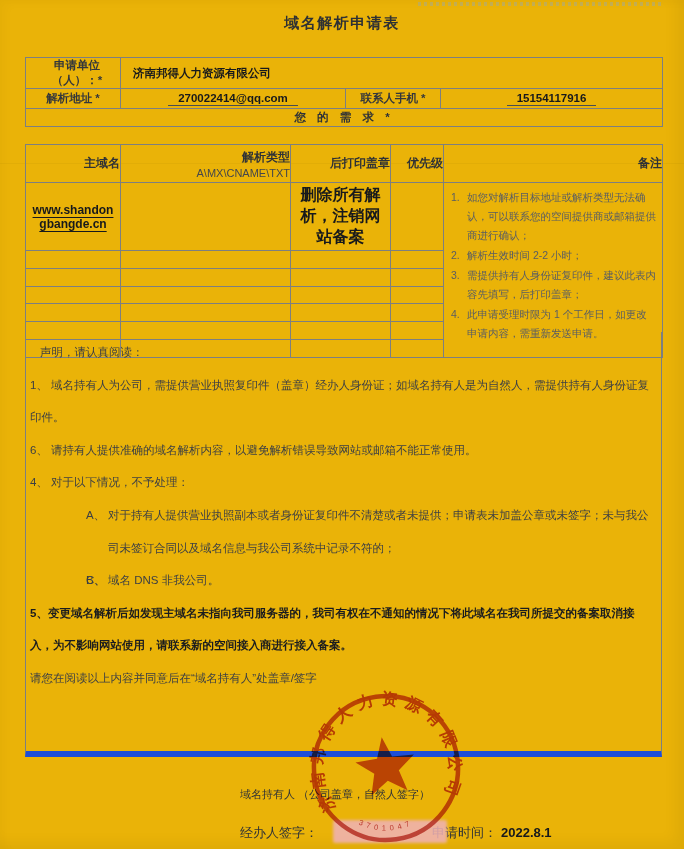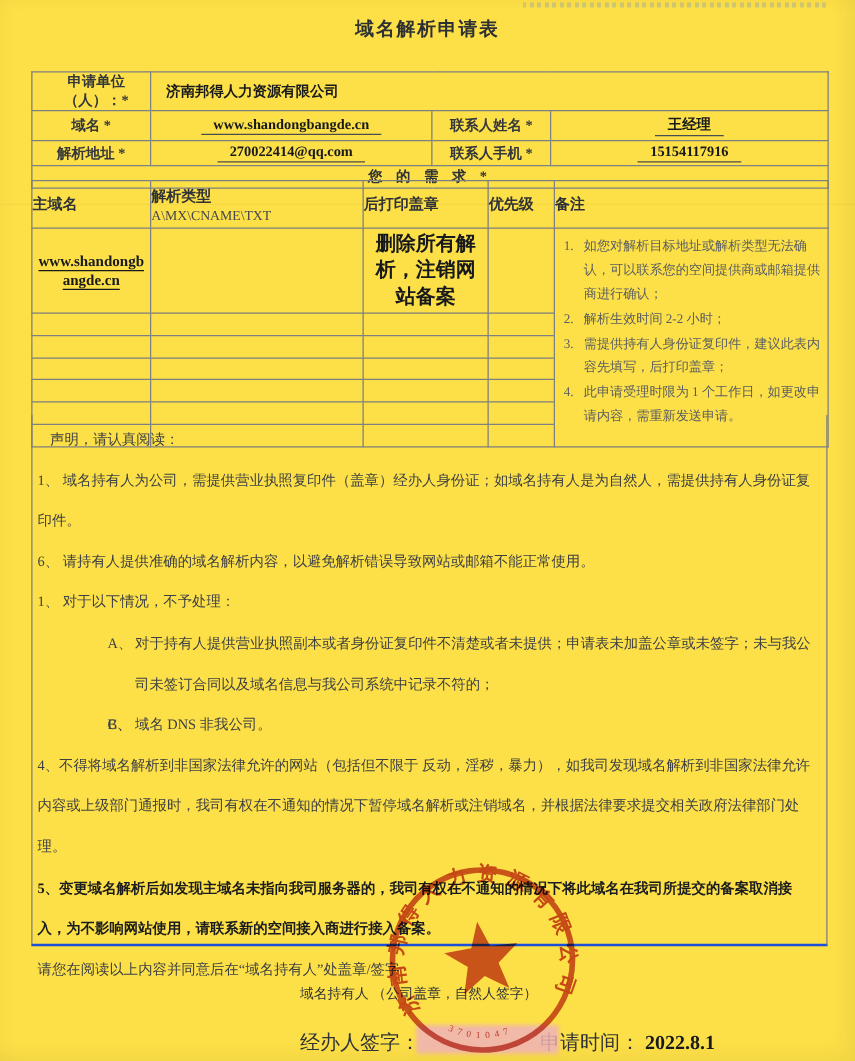--- a/index.html
+++ b/index.html
@@ -1,19 +1,19 @@
 <!DOCTYPE html>
 <html><head>
 <meta charset="utf-8">
 <style>
   html,body{margin:0;padding:0;background:#e8e8e6;}
   .page{
     position:relative; width:684px; height:849px; margin:0 auto;
-    background:#fde047;
-    font-family:Liberation Serif, serif;
+    background:#eab308;
+    font-family:Liberation Sans, sans-serif;
     color:#3c3f44; overflow:hidden;
     box-shadow: inset -8px -6px 14px rgba(0,0,0,0.05), inset 6px 4px 10px rgba(0,0,0,0.02);
   }
   .artifact-top{
     position:absolute; top:2px; left:418px; width:244px; height:4px; opacity:.45;
     background:repeating-linear-gradient(to right,#9aa 0 3px,transparent 3px 6px);
     filter:blur(.6px);
   }
   .title{
     position:absolute; top:14px; left:0; width:100%; text-align:center;
@@ -25,41 +25,41 @@
   .tblA td{font-size:11.5px;}
   .lbl{font-weight:bold; color:#34373b; text-align:center;}
   .lbl.left{text-align:center; padding-left:8px;}
   .val{text-align:center; font-weight:bold; color:#17191c; font-size:12.5px;}
   .val.left{text-align:left; padding-left:12px;}
   .u{display:inline-block; border-bottom:1px solid #4a4d50; padding:0 10px 1px;}
   .rA1{height:25px;} .rA2{height:24px;} .rA3{height:20px;} .rReq{height:18px;}
   .req{text-align:center; font-weight:bold; color:#2f3236; font-size:12px; letter-spacing:4px;}
   .tblB{top:144px;}
   .tblB tr.hdr{height:38px;}
-  .tblB tr.hdr td{font-weight:bold; font-size:12px; color:#2f3236; text-align:left; vertical-align:middle;}
+  .tblB tr.hdr td{font-weight:bold; font-size:12px; color:#2f3236; text-align:right; vertical-align:middle;}
   .hdr .sub{font-weight:normal; font-size:11px; color:#44474b; margin-top:1px;}
   .tblB tr.data{height:43px;}
   .dom{text-align:center; font-weight:bold; font-size:12px; color:#17191c; word-break:break-all; padding:2px 3px; text-decoration:underline; text-underline-offset:3px;}
   .addr{text-align:center; font-weight:bold; font-size:16px; color:#17191c; padding:2px 6px;}
   .tblB tr.empty{height:17.8px;}
   .remarks{vertical-align:top; padding:5px 6px 4px 6px;}
   .ritem{position:relative; padding-left:17px; font-size:10.5px; line-height:19px; color:#595d63; margin-bottom:1px;}
   .rn{position:absolute; left:1px; top:0;}
   .declbox{
     position:absolute; left:25px; top:332px; width:637px; height:425px; box-sizing:border-box;
-    border-left:1px solid #7d7f80; border-right:1px solid #7d7f80; border-bottom:2px solid #1d4ed8;
+    border-left:1px solid #7d7f80; border-right:1px solid #7d7f80; border-bottom:6px solid #1d4ed8;
     padding:4px 10px 0 4px;
   }
   .declbox p{margin:0; font-size:11.5px; line-height:32.6px; color:#3c3f44; white-space:normal;}
   .declbox p.intro{padding-left:10px;}
   .declbox p.sub{padding-left:78px; position:relative;}
   .declbox .sl{position:absolute; left:56px; top:0; line-height:32.6px;}
   .declbox p.bold{font-weight:bold; color:#1a1c1f;}
   .holder-line{position:absolute; left:240px; top:787px; font-size:11px; color:#2f3236;}
-  .sign-row{position:absolute; left:240px; top:824px; font-size:16px; color:#2f3236;}
+  .sign-row{position:absolute; left:240px; top:824px; font-size:13px; color:#2f3236;}
   .date-group{position:absolute; left:192px; top:0; width:200px;}
   .date-val{margin-left:4px; font-weight:bold; color:#17191c;}
   .redact{
     position:absolute; left:333px; top:820px; width:114px; height:23px;
     background:rgba(238,178,184,.85); filter:blur(1.5px); border-radius:2px;
   }
   .seal{position:absolute; left:301px; top:683px; transform:rotate(-8deg); mix-blend-mode:multiply; opacity:.88;}
   .sealtxt{font-size:16px; font-weight:bold; letter-spacing:7px; fill:#bf3a2f;}
   .sealnum{font-size:7.5px; letter-spacing:4px; fill:#bf3a2f;}
   .crease{position:absolute; left:0; top:163px; width:100%; height:1px; background:rgba(0,0,0,0.03); filter:blur(.5px);}
@@ -77,26 +77,20 @@
     <colgroup>
         <col style="width:95px">
         <col style="width:225px">
         <col style="width:95px">
         <col style="width:222px">
       </colgroup>
     <tbody>
       <tr class="rA1">
         <td class="lbl left">申请单位（人）：*</td>
         <td class="val left" colspan="3">济南邦得人力资源有限公司</td>
-      </tr>
-      <tr class="rA2">
-        <td class="lbl">域名 *</td>
-        <td class="val"><span class="u">www.shandongbangde.cn</span></td>
-        <td class="lbl">联系人姓名 *</td>
-        <td class="val"><span class="u">王经理</span></td>
       </tr>
       <tr class="rA3">
         <td class="lbl">解析地址 *</td>
         <td class="val"><span class="u">270022414@qq.com</span></td>
         <td class="lbl">联系人手机 *</td>
         <td class="val"><span class="u">15154117916</span></td>
       </tr>
       <tr class="rReq">
         <td class="req" colspan="4">您 的 需 求 *</td>
       </tr>
@@ -170,25 +164,24 @@
           <td></td>
           <td></td>
         </tr>
     </tbody>
   </table>
 
   <div class="declbox">
     <p class="intro">声明，请认真阅读：</p>
     <p>1、 域名持有人为公司，需提供营业执照复印件（盖章）经办人身份证；如域名持有人是为自然人，需提供持有人身份证复印件。</p>
     <p>6、 请持有人提供准确的域名解析内容，以避免解析错误导致网站或邮箱不能正常使用。</p>
-    <p>1、 对于以下情况，不予处理：</p>
+    <p>4、 对于以下情况，不予处理：</p>
     <p class="sub"><span class="sl">A、</span><span>对于持有人提供营业执照副本或者身份证复印件不清楚或者未提供；申请表未加盖公章或未签字；未与我公司未签订合同以及域名信息与我公司系统中记录不符的；</span></p>
     <p class="sub"><span class="sl">B、</span></p>
     <p class="sub"><span class="sl">C、</span><span>域名 DNS 非我公司。</span></p>
-    <p>4、不得将域名解析到非国家法律允许的网站（包括但不限于 反动，淫秽，暴力），如我司发现域名解析到非国家法律允许内容或上级部门通报时，我司有权在不通知的情况下暂停域名解析或注销域名，并根据法律要求提交相关政府法律部门处理。</p>
     <p class="bold">5、变更域名解析后如发现主域名未指向我司服务器的，我司有权在不通知的情况下将此域名在我司所提交的备案取消接入，为不影响网站使用，请联系新的空间接入商进行接入备案。</p>
     <p>请您在阅读以上内容并同意后在“域名持有人”处盖章/签字</p>
   </div>
 
   <div class="holder-line">域名持有人 （公司盖章，自然人签字）</div>
   <div class="sign-row">
     <span>经办人签字：</span>
     <span class="date-group">
       <span>申请时间：</span><span class="date-val">2022.8.1</span>
     </span>

